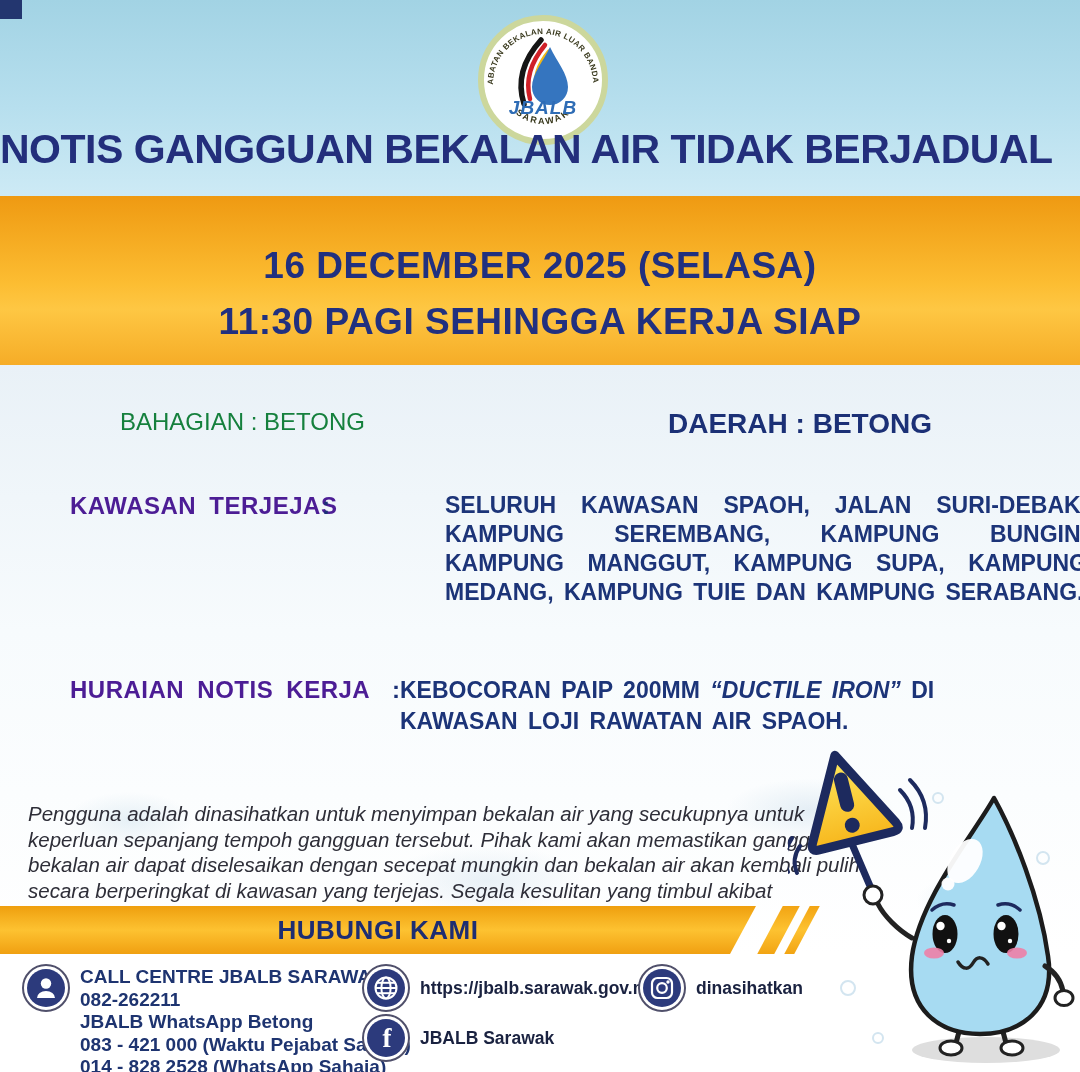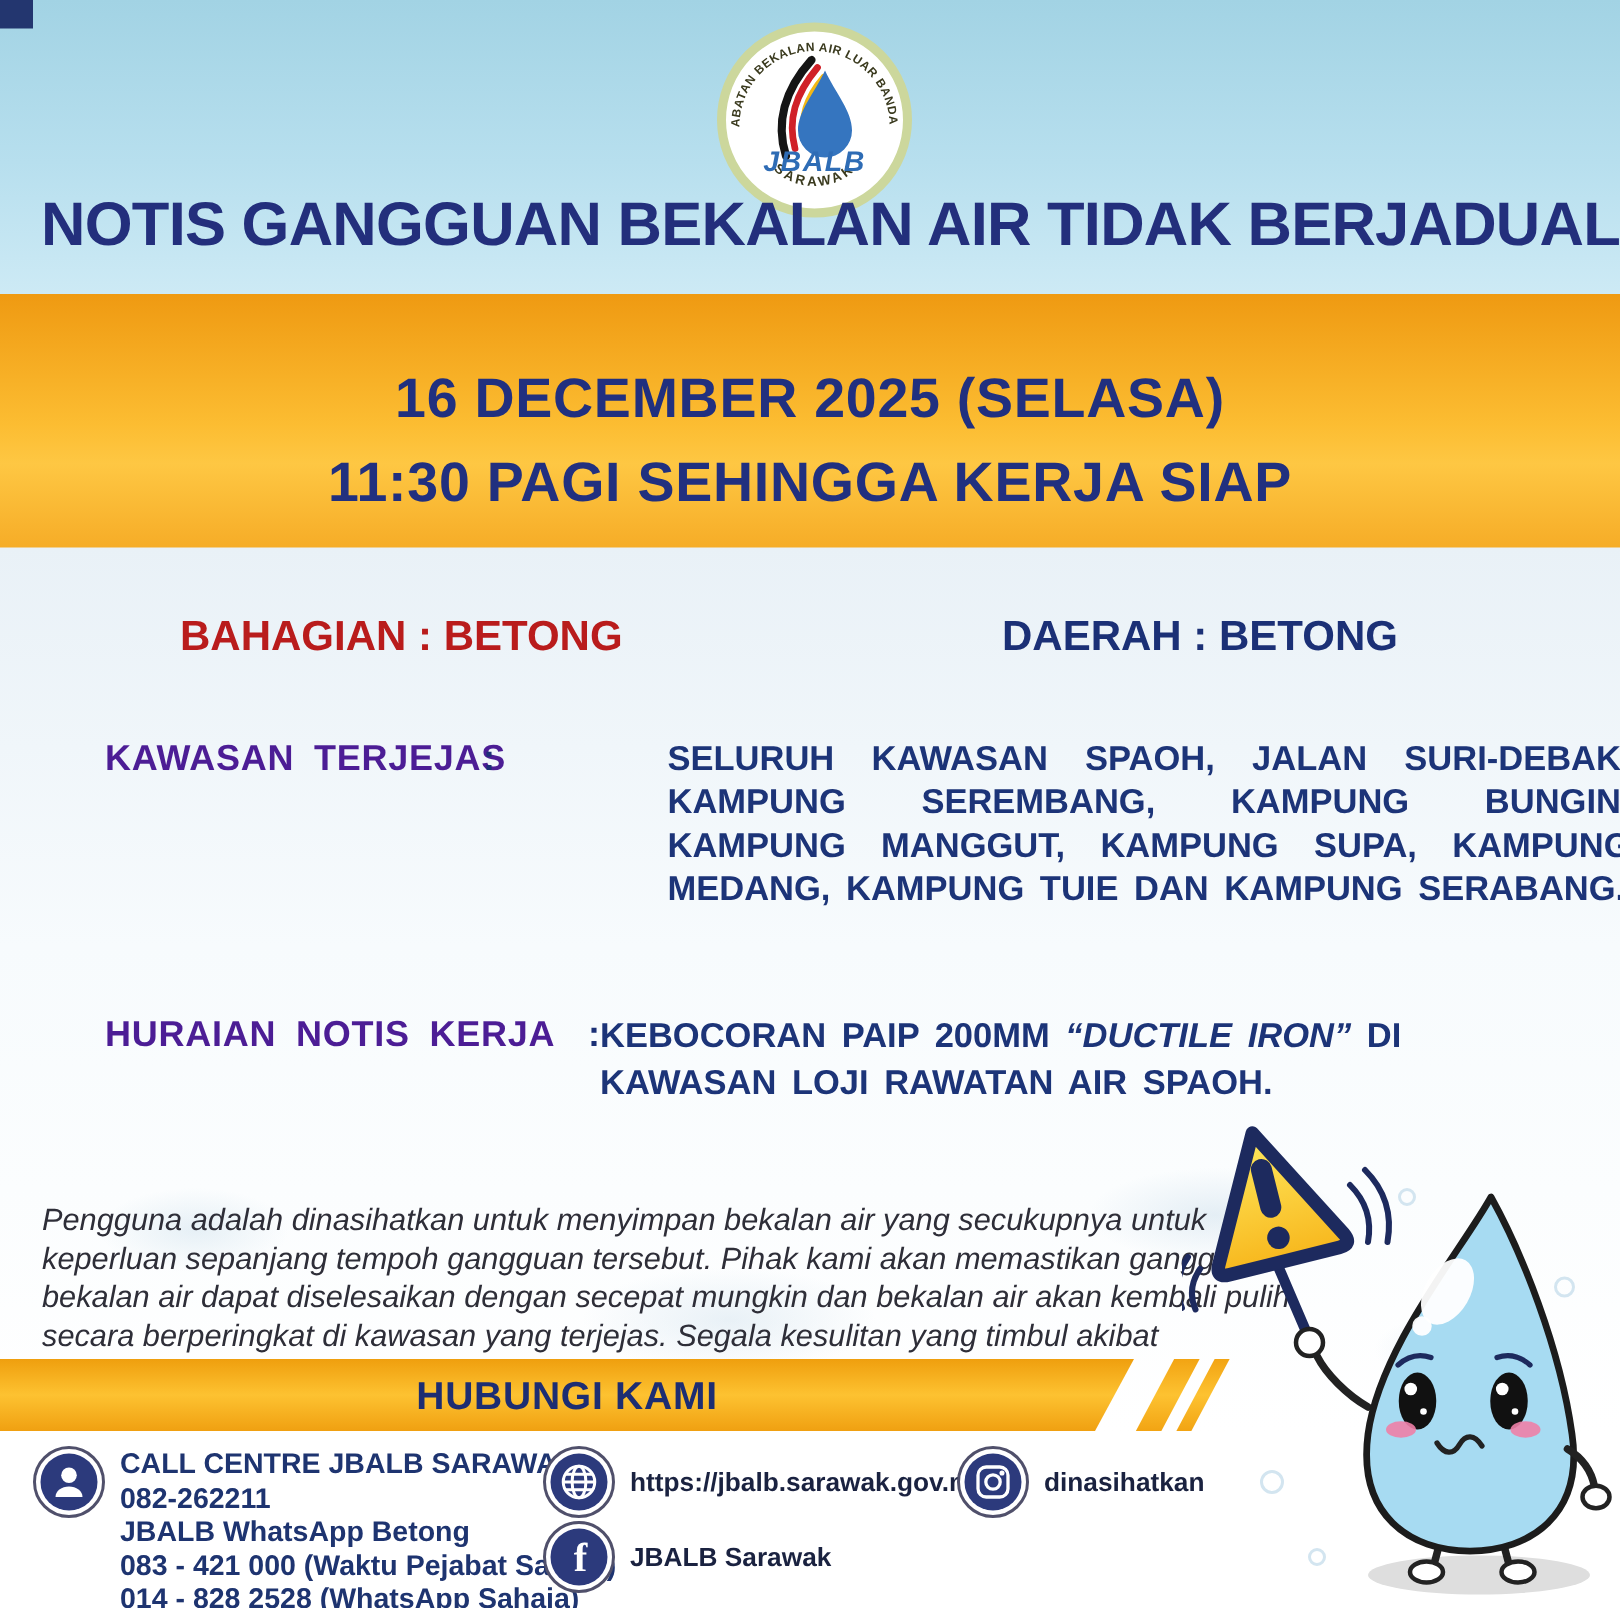--- a/index.html
+++ b/index.html
@@ -10,21 +10,21 @@
     background:#ffffff;
   }
   
   .header{
     position:absolute;left:0;top:0;width:1080px;height:196px;
     background:linear-gradient(180deg,#a2d3e4 0%,#b7dfee 55%,#cdeaf5 100%);
   }
   .corner-square{position:absolute;left:0;top:0;width:22px;height:19px;background:#23366f;}
   .logo-wrap{position:absolute;left:477px;top:14px;width:132px;height:132px;}
   .page-title{
-    position:absolute;left:0;top:126px;width:1080px;text-align:right;
+    position:absolute;left:0;top:126px;width:1080px;text-align:left;
     font-size:41px;font-weight:bold;color:#232f7c;letter-spacing:-0.5px;white-space:nowrap;
   }
   
   .schedule-banner{
     position:absolute;left:0;top:196px;width:1080px;height:195px;
     background:linear-gradient(180deg,#ef9a12 0%,#fcbd32 45%,#fec743 58%,#f2a01a 100%);
     display:flex;flex-direction:column;align-items:center;justify-content:center;gap:14px;
   }
   .schedule-line{font-size:37px;font-weight:bold;color:#21307f;letter-spacing:0.5px;}
   
@@ -35,21 +35,21 @@
   .water-texture{
     position:absolute;left:0;top:760px;width:1080px;height:200px;
     background:
       radial-gradient(90px 40px at 12% 30%,rgba(190,215,230,.35),transparent 70%),
       radial-gradient(140px 50px at 45% 60%,rgba(185,210,228,.30),transparent 70%),
       radial-gradient(120px 45px at 75% 25%,rgba(185,210,228,.35),transparent 70%),
       radial-gradient(80px 35px at 90% 70%,rgba(190,215,230,.30),transparent 70%);
     pointer-events:none;
   }
   .location-row{position:absolute;left:0;top:408px;width:1080px;height:40px;}
-  .bahagian{position:absolute;left:120px;top:0;font-size:28px;font-weight:bold;color:#b91c1c;}
+  .bahagian{position:absolute;left:120px;top:0;font-size:24px;font-weight:normal;color:#15803d;}
   .daerah{position:absolute;left:668px;top:0;font-size:28px;font-weight:bold;color:#1b3076;}
   .field-label{font-size:24px;font-weight:bold;color:#4c1d95;letter-spacing:0.5px;word-spacing:6px;}
   .kawasan-label{position:absolute;left:70px;top:492px;}
   .kawasan-colon{position:absolute;left:322px;top:492px;font-size:24px;font-weight:bold;color:#1b3076;}
   .kawasan-text{
     position:absolute;left:400px;top:491px;width:642px;
     font-size:23px;font-weight:bold;color:#1c3478;line-height:29px;
     text-align:justify;word-spacing:4px;margin-left:45px;
   }
   .huraian-label{position:absolute;left:70px;top:676px;}

